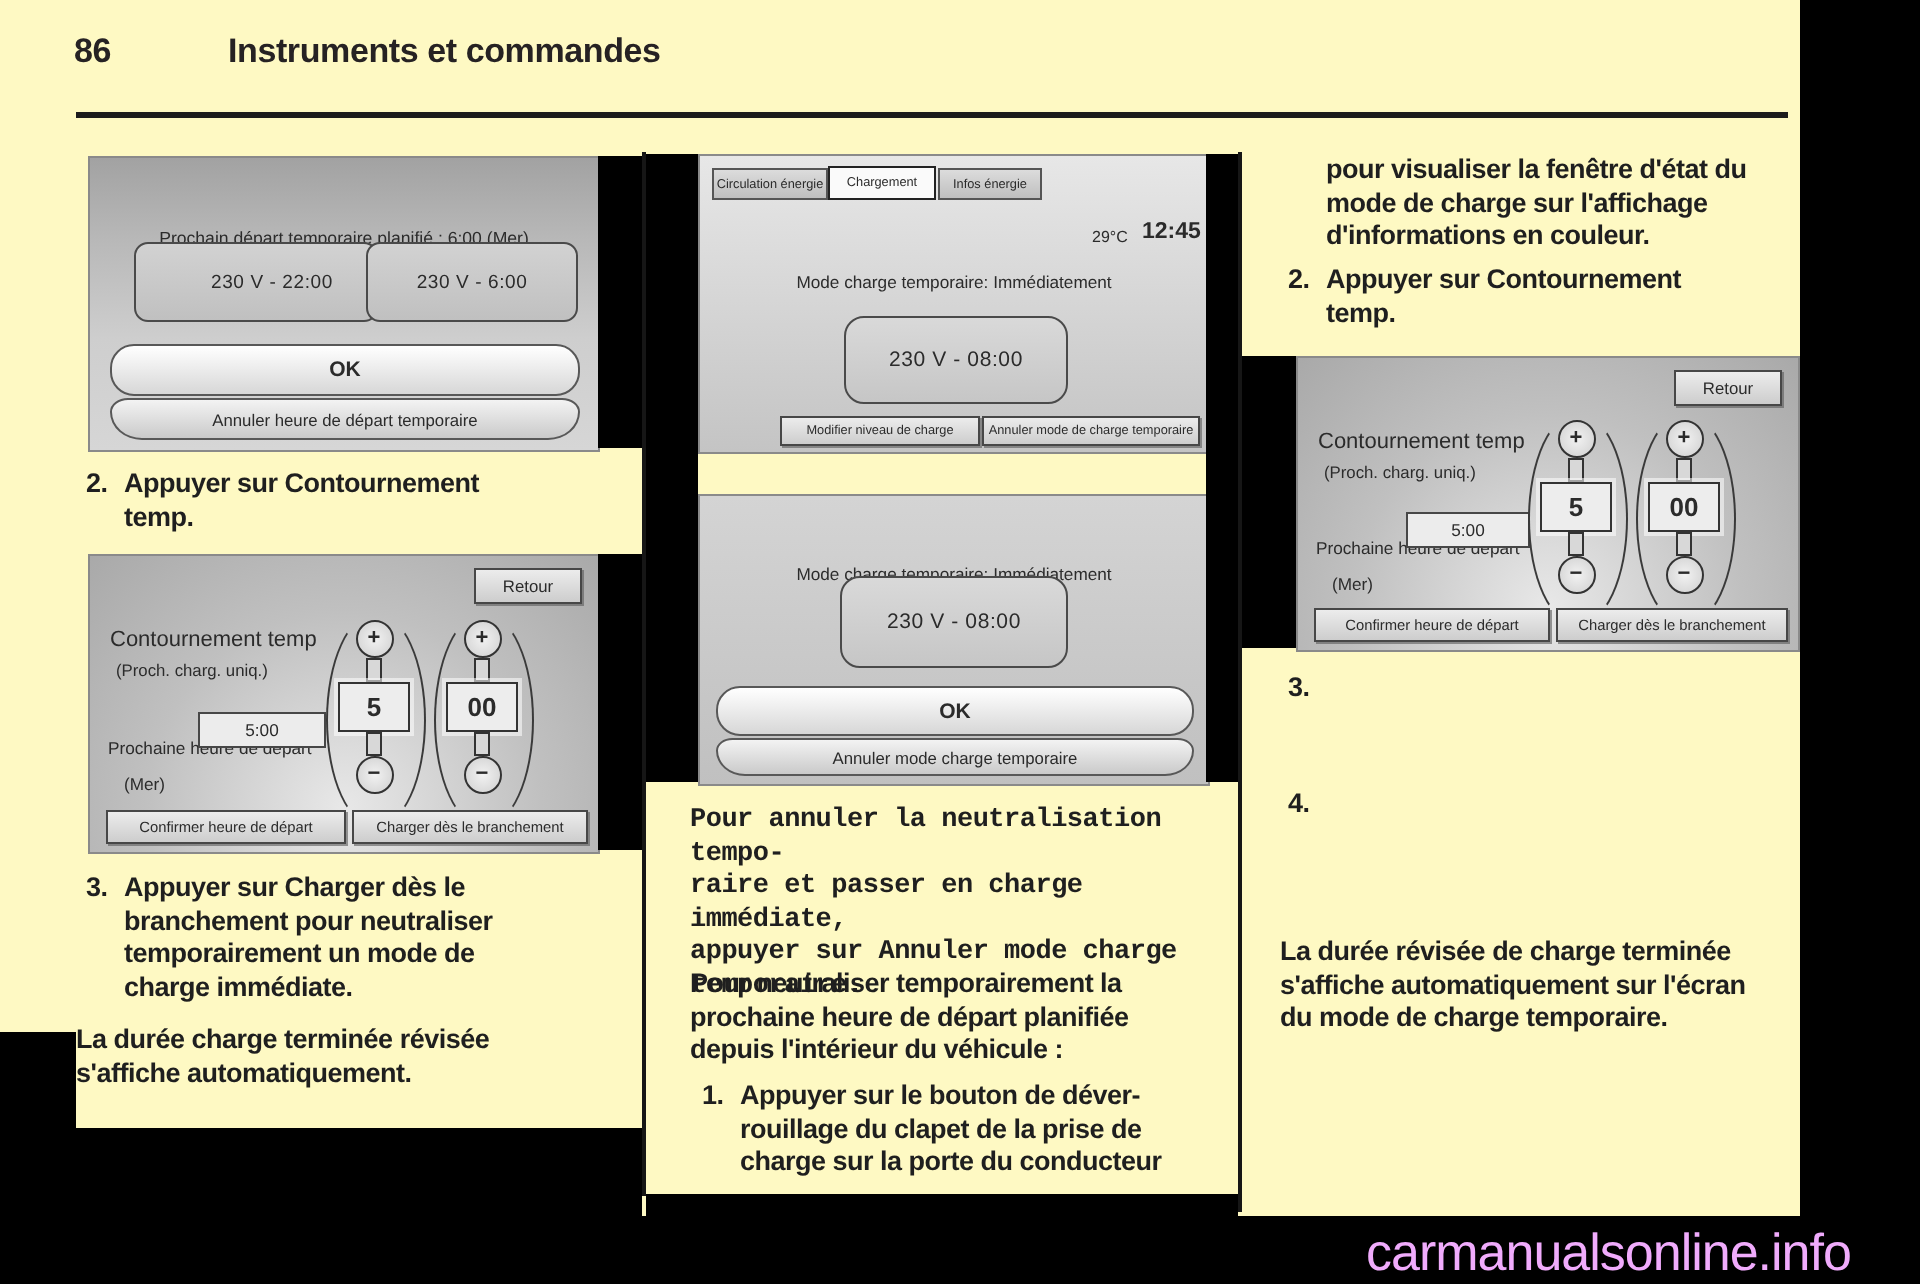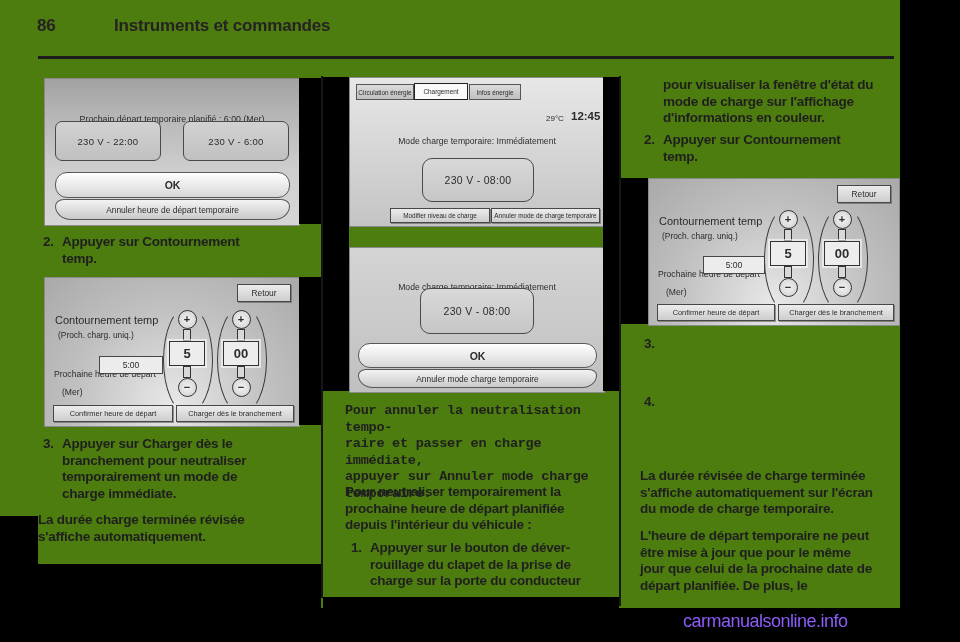--- a/index.html
+++ b/index.html
@@ -1,28 +1,28 @@
 <!DOCTYPE html>
 <html><head>
 <meta charset="utf-8">
 <style>
   html,body{margin:0;padding:0;background:#000;}
   .canvas{position:relative;width:960px;height:642px;background:#000;overflow:hidden;
           font-family:"Liberation Sans",sans-serif;}
-  .page{position:absolute;left:0;top:0;width:900px;height:608px;background:#4d7c0f;}
+  .page{position:absolute;left:0;top:0;width:900px;height:608px;background:#fef9c3;}
   .abs{position:absolute;margin-top:28px;}
   .patch{position:absolute;background:#000;}
   .rule{position:absolute;background:#1c1c1c;}
   .hnum,.htitle{position:absolute;font-weight:700;font-size:17px;color:#262223;letter-spacing:-.2px;}
   .txt{position:absolute;font-weight:700;font-size:13.5px;line-height:16.5px;color:#1f1f1f;
        white-space:pre-line;letter-spacing:-.25px;}
   .numitem{display:flex;}
   .numitem .n{width:19px;flex:none;}
   .divider{position:absolute;width:2px;background:#161616;}
-  .watermark{position:absolute;color:#8b5cf6;font-size:18px;letter-spacing:-.5px;font-weight:400;}
+  .watermark{position:absolute;color:#f0abfc;font-size:26px;letter-spacing:-.5px;font-weight:400;}
 
   
   .shot{position:absolute;border:1px solid #8a8a8a;overflow:hidden;color:#2b2b2b;font-weight:400;}
   .shotA{background:linear-gradient(180deg,#a2a2a2 0%,#b8b8b8 28%,#cecece 62%,#d6d6d6 100%);}
   .shotB{background:radial-gradient(ellipse at 50% 85%,#e8e8e8 0%,#c0c0c0 55%,#a9a9a9 100%);}
   .shotC{background:linear-gradient(180deg,#e7e7e7 0%,#d9d9d9 40%,#c4c4c4 100%);}
   .shotD{background:linear-gradient(180deg,#d4d4d4 0%,#c0c0c0 100%);}
   .ctr{text-align:center;}
   .vbox{position:absolute;border:1.3px solid #4a4a4a;border-radius:7px;display:flex;align-items:center;
         justify-content:center;background:linear-gradient(180deg,#d2d2d2,#c0c0c0);font-size:9.5px;letter-spacing:.3px;}
@@ -55,21 +55,21 @@
     <div class="htitle" style="left:114px;top:16px;">Instruments et commandes</div>
     <div class="rule" style="left:38px;top:56px;width:856px;height:2.5px;"></div>
 
     <div class="divider" style="left:321px;top:76px;height:522px;"></div>
     <div class="divider" style="left:619px;top:76px;height:530px;"></div>
 
     <div class="shot shotA" style="left:44px;top:78px;width:254px;height:146px;">
       <div class="abs ctr" style="left:0;top:7px;width:100%;font-size:8.8px;">Prochain départ temporaire planifié : 6:00 (Mer)</div>
       <div class="abs ctr" style="left:22px;top:26px;width:104px;font-size:8.6px;">Début charge</div>
       <div class="abs ctr" style="left:138px;top:26px;width:104px;font-size:11px;">Charge terminée</div>
-      <div class="vbox" style="left:10px;top:42px;width:104px;height:38px;">230 V -  22:00</div>
+      <div class="vbox" style="left:22px;top:42px;width:104px;height:38px;padding-left:16px;">230 V -  22:00</div>
       <div class="vbox" style="left:138px;top:42px;width:104px;height:38px;">230 V -  6:00</div>
       <div class="lens" style="left:10px;top:93px;width:233px;height:24px;font-size:10.5px;font-weight:600;">OK</div>
       <div class="band" style="left:10px;top:120px;width:233px;height:19px;font-size:8.4px;">Annuler heure de départ temporaire</div>
     </div>
 
     <div class="txt numitem" style="left:43px;top:234px;width:262px;">
       <span class="n">2.</span>
       <span>Appuyer sur Contournement
 temp.</span>
     </div>
@@ -184,24 +184,20 @@
 
     <div class="txt numitem" style="left:644px;top:336px;width:256px;">
       <span class="n">3.</span>
     </div>
     <div class="txt numitem" style="left:644px;top:394px;width:256px;">
       <span class="n">4.</span>
     </div>
     <div class="txt" style="left:640px;top:468px;width:260px;">La durée révisée de charge terminée
 s'affiche automatiquement sur l'écran
 du mode de charge temporaire.</div>
-    <div class="txt" style="left:640px;top:528px;width:260px;">L'heure de départ temporaire ne peut
-être mise à jour que pour le même
-jour que celui de la prochaine date de
-départ planifiée. De plus, le</div>
 
     <div class="patch" style="left:299px;top:78px;width:22px;height:146px;"></div>
     <div class="patch" style="left:299px;top:277px;width:22px;height:148px;"></div>
     <div class="patch" style="left:323px;top:77px;width:26px;height:314px;"></div>
     <div class="patch" style="left:603px;top:77px;width:16px;height:314px;"></div>
     <div class="patch" style="left:621px;top:178px;width:27px;height:146px;"></div>
     <div class="patch" style="left:0;top:564px;width:321px;height:44px;"></div>
     <div class="patch" style="left:0;top:516px;width:38px;height:92px;"></div>
     <div class="patch" style="left:323px;top:597px;width:296px;height:11px;"></div>
   </div>

